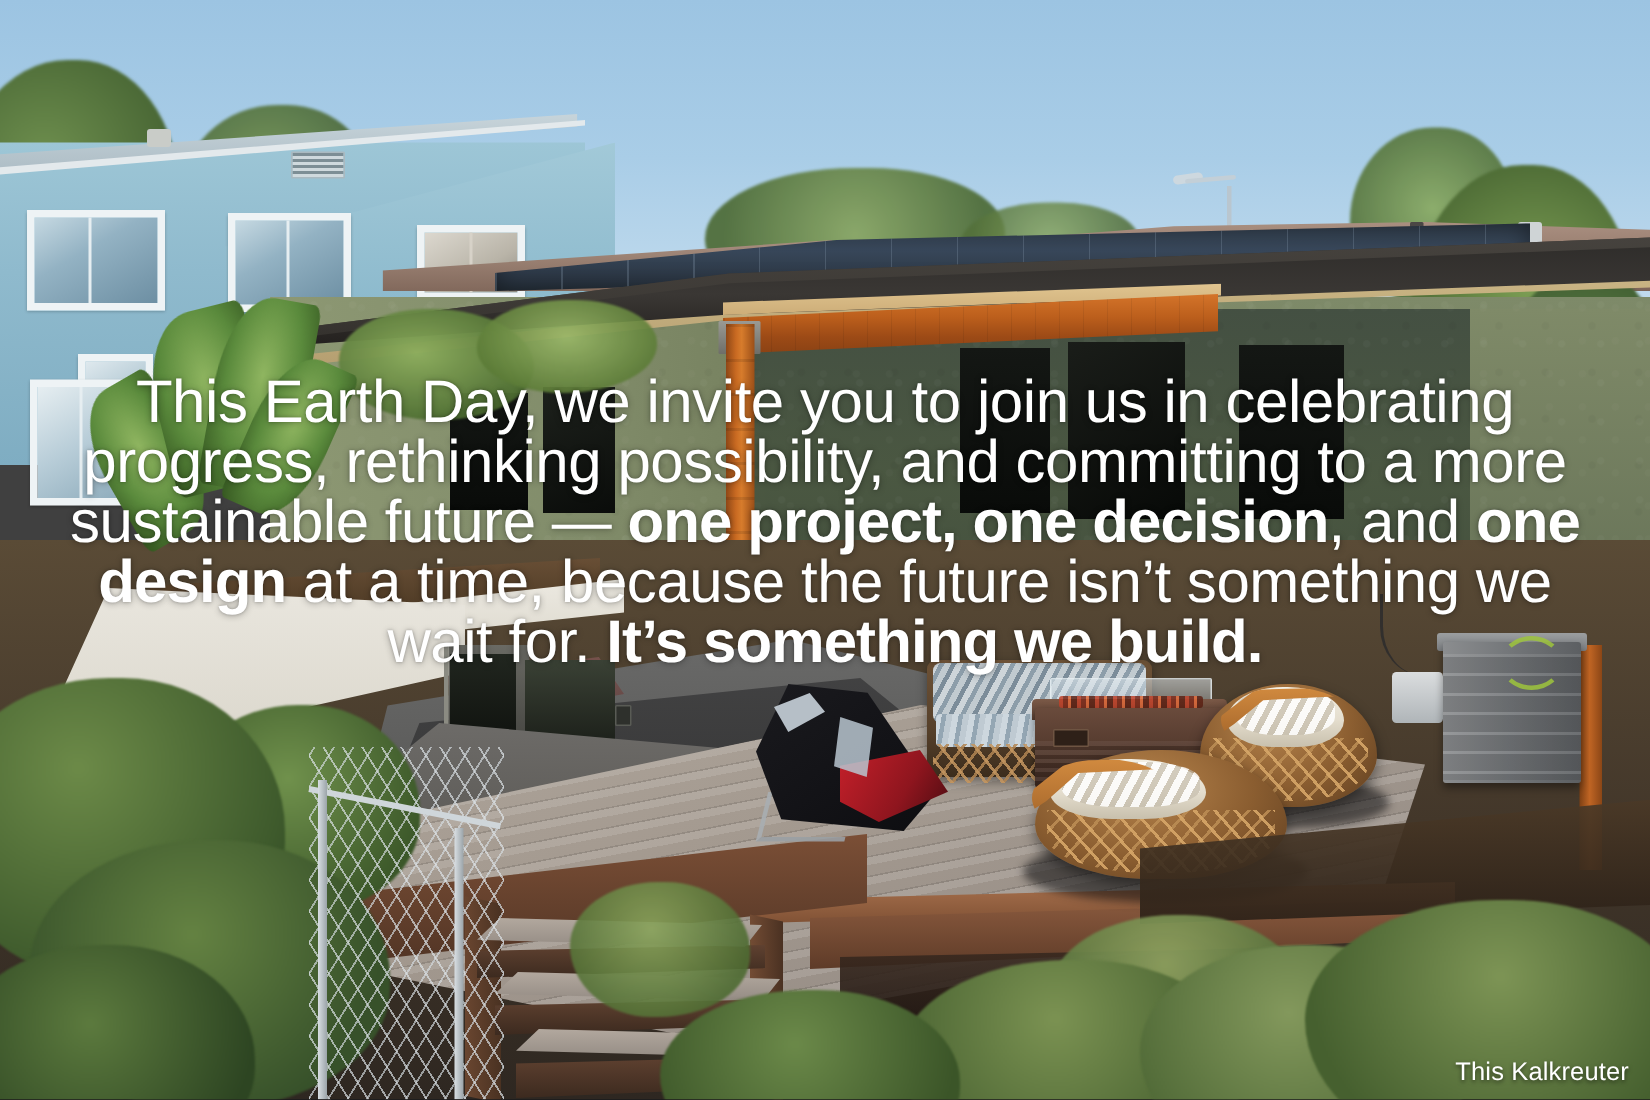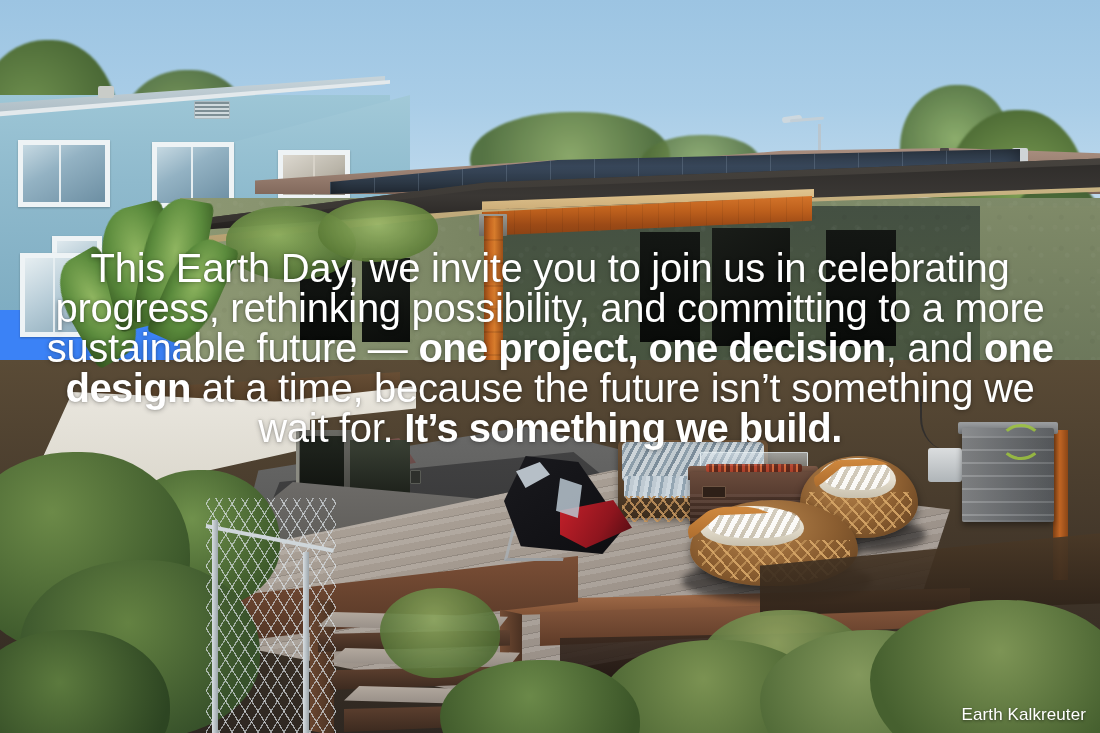--- a/index.html
+++ b/index.html
@@ -9,21 +9,21 @@
   }
   body {
     font-family: "Liberation Sans", sans-serif;
   }
 
   #scene {
     position: relative;
     width: 1100px;
     height: 733px;
     overflow: hidden;
-    background: #3b82f6;
+    background: #404040;
   }
 
   
   .sky {
     position: absolute;
     left: 0; top: 0;
     width: 1100px; height: 300px;
     background: linear-gradient(to bottom, #9cc4e2 0%, #a9cde7 35%, #c3dcee 70%, #d7e7f2 100%);
   }
 
@@ -769,15 +769,15 @@
   <div class="bush bush-bl-2"></div>
   <div class="bush bush-bl-3"></div>
 
   <div class="fence"></div>
   <div class="fence-rail"></div>
   <div class="fence-post fpost-1"></div>
   <div class="fence-post fpost-2"></div>
 
   <div class="headline" id="headline" style="color: rgb(255, 255, 255); text-align: center;"><span>This Earth Day, we invite you to join us in celebrating progress, rethinking possibility, and committing to a more sustainable future — </span><b>one project, one decision</b><span>, and </span><b>one design</b><span> at a time, because the future isn’t something we wait for. </span><b>It’s something we build.</b></div>
 
-  <div class="credit">Earth Kalkreuter</div>
+  <div class="credit">This Kalkreuter</div>
 
 </div>
 
 </body></html>

